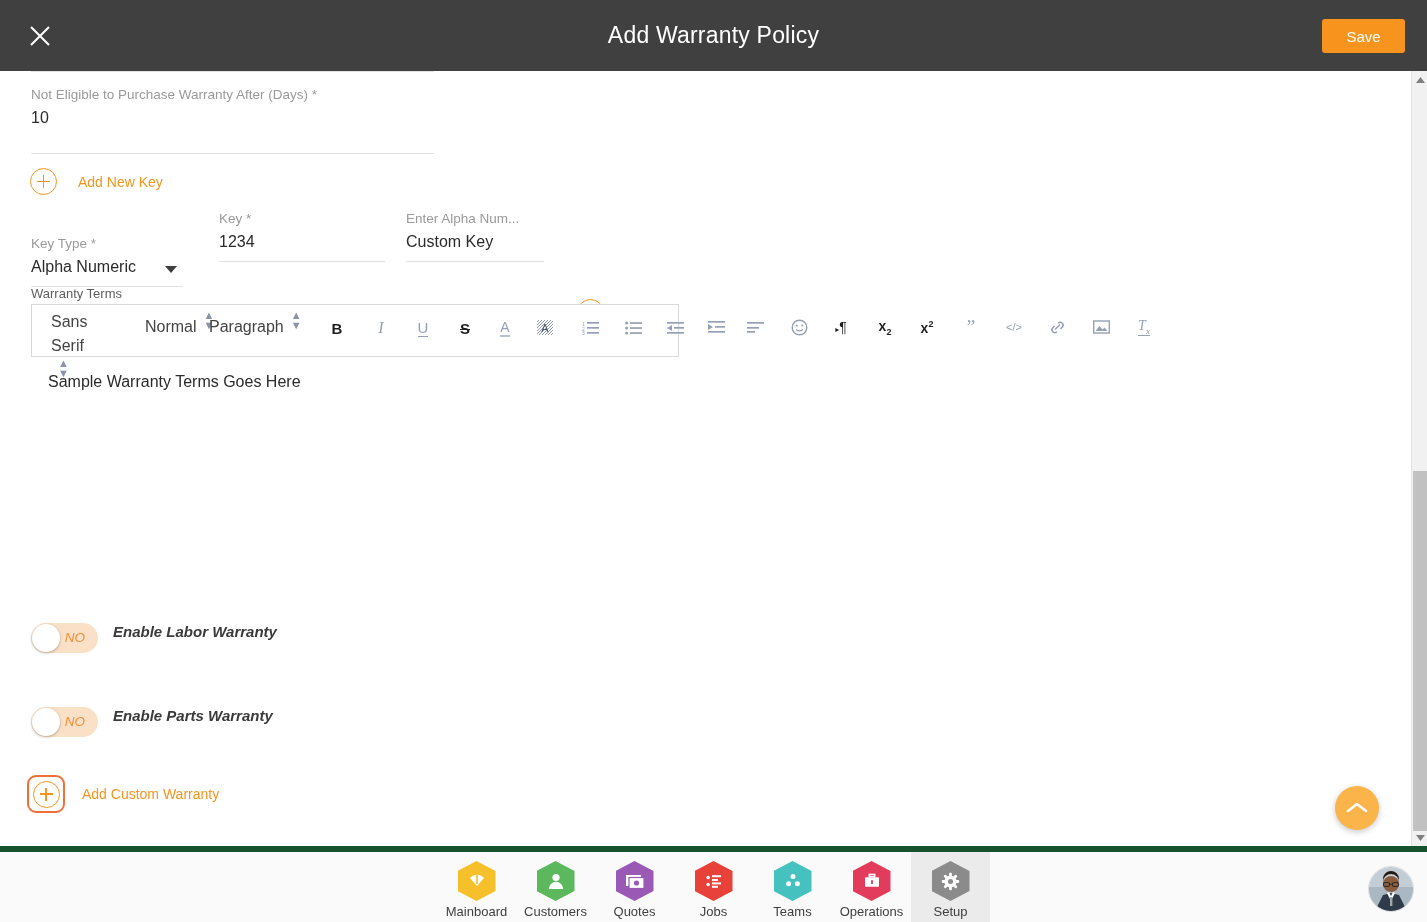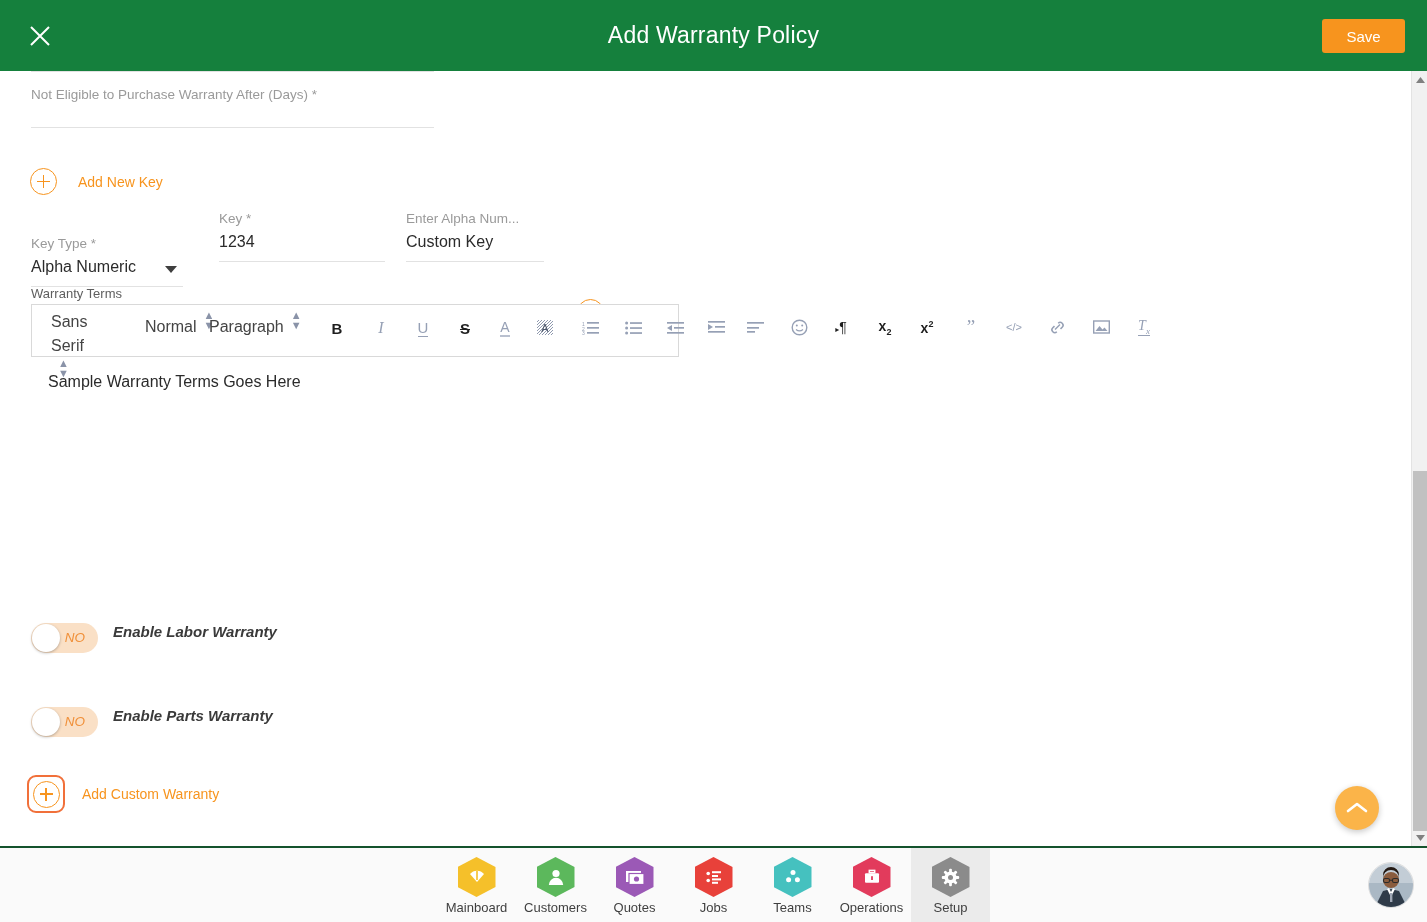--- a/index.html
+++ b/index.html
@@ -10,21 +10,21 @@
     background: #ffffff;
     font-family: "Liberation Sans", sans-serif;
     color: #222;
   }
   #app { position: relative; width: 1427px; height: 922px; }
 
   
   .modal-header {
     position: absolute; top: 0; left: 0;
     width: 1427px; height: 71px;
-    background: #15803d;
+    background: #404040;
     display: flex; align-items: center;
   }
   .close-btn {
     position: absolute; left: 22px; top: 18px;
     width: 36px; height: 36px;
     display: flex; align-items: center; justify-content: center;
     cursor: pointer;
   }
   .close-btn svg { display: block; }
   .modal-title {
@@ -215,21 +215,21 @@
     position: absolute; left: 1px; top: 400px;
     width: 14px; height: 360px;
     background: #c1c1c1; border-radius: 0;
   }
 
   
   .bottom-nav {
     position: absolute; left: 0; bottom: 0;
     width: 1427px; height: 76px;
     background: #fafafa;
-    border-top: 2px solid #14532d;
+    border-top: 6px solid #14532d;
   }
   .nav-items {
     position: absolute; left: 0; top: 0; width: 1427px; height: 76px;
     display: flex; align-items: center; justify-content: center;
     gap: 0px;
   }
   .nav-item {
     width: 79px; height: 76px;
     display: flex; flex-direction: column; align-items: center;
     justify-content: center; gap: 3px;
@@ -265,20 +265,21 @@
     <div class="modal-title">Add Warranty Policy</div>
     <button class="save-btn">Save</button>
   </div>
 
   <div class="body-area">
 
     <div class="top-cut-line"></div>
 
     <div class="field" id="field-days">
       <div class="field-label">Not Eligible to Purchase Warranty After (Days) *</div>
+      <div class="field-value">10</div>
     </div>
 
     <div class="add-row" id="add-new-key">
       <div class="circle-wrap">
         <div class="circle-btn">
             <span class="plus-h"></span>
             <span class="plus-v"></span>
           </div>
       </div>
       <div class="add-label">Add New Key</div>

